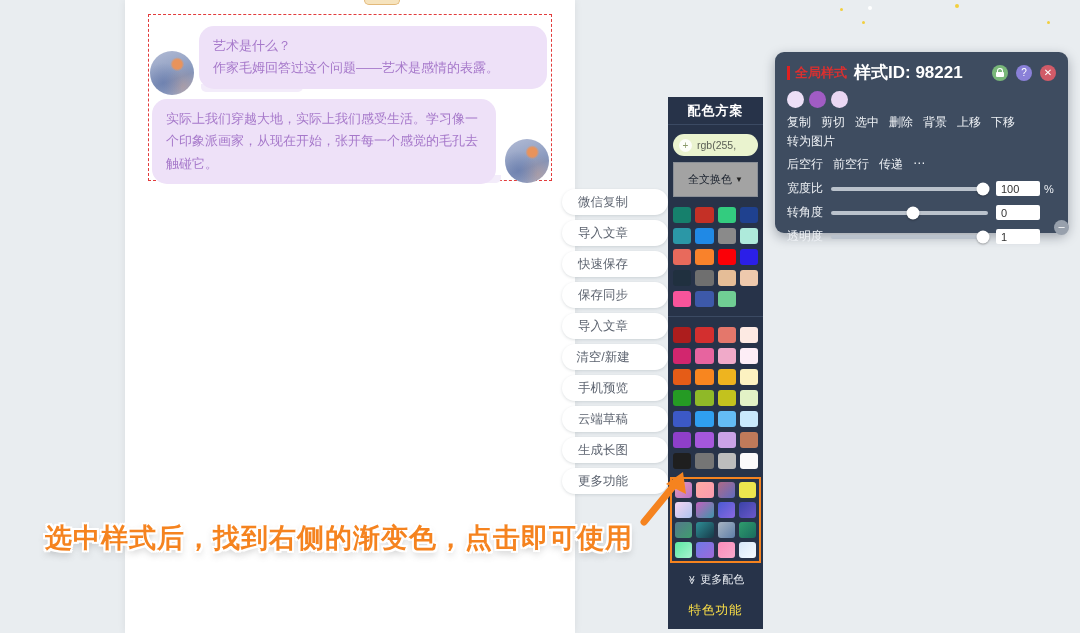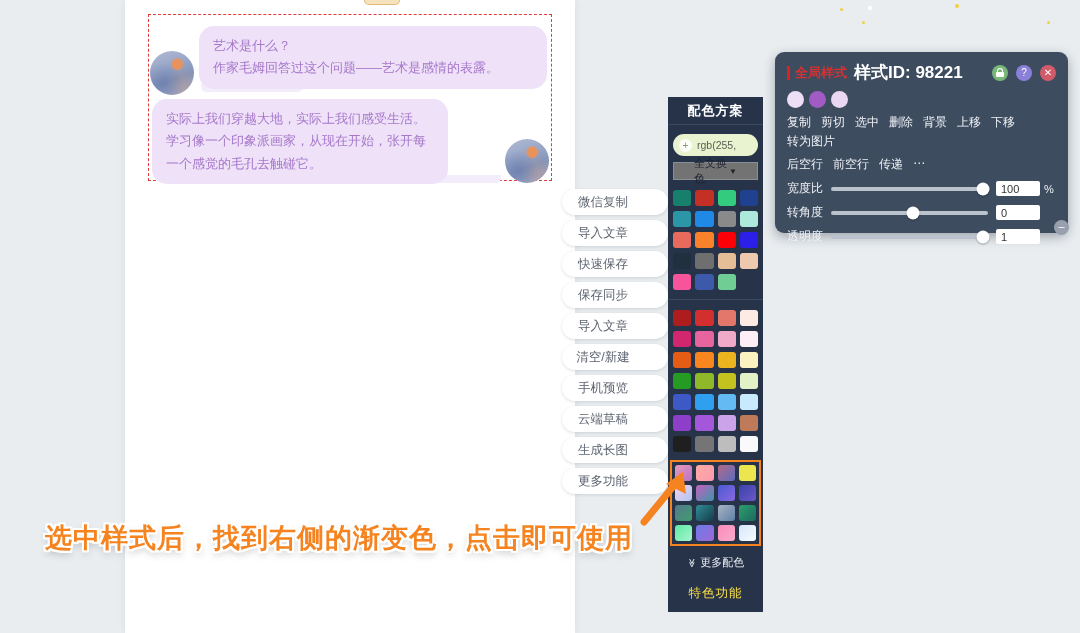--- a/index.html
+++ b/index.html
@@ -20,21 +20,21 @@
   .spark { position:absolute; border-radius:50%; background:#f2cf3e; }
 
   
   .sheet { position:absolute; left:125px; top:0; width:450px; height:633px; background:#ffffff; box-shadow:0 0 8px rgba(0,0,0,.07); }
   .top-tab { position:absolute; left:364px; top:0; width:36px; height:5px; background:#f6e3bd; border:1px solid #e3b97a; border-top:none; border-radius:0 0 7px 7px; }
 
   
   .selection { position:absolute; left:148px; top:14px; width:404px; height:167px; border:1px dashed #e23b3b; }
   .bubble { position:absolute; background:#eee1f8; border-radius:15px; color:#a678ca; font-size:13px; line-height:1.72; padding:9px 14px; z-index:2; }
   .bubble1 { left:50px; top:11px; width:348px; }
-  .bubble2 { left:3px; top:84px; width:296px; }
+  .bubble2 { left:3px; top:84px; width:344px; }
   .tail { position:absolute; background:#f3ecfa; border-radius:0 0 5px 5px; height:8px; z-index:1; }
   .tail1 { left:52px; top:69px; width:102px; }
   .tail2 { left:212px; top:160px; width:140px; }
   .avatar { position:absolute; width:44px; height:44px; border-radius:50%; z-index:3;
     background:
       radial-gradient(circle at 62% 30%, #e8935c 0%, #e8935c 11%, rgba(232,147,92,0) 17%),
       radial-gradient(circle at 30% 72%, rgba(96,116,168,.55), transparent 45%),
       radial-gradient(circle at 75% 80%, rgba(210,150,120,.35), transparent 40%),
       linear-gradient(160deg,#b3bcd6 0%,#97a5c6 38%,#8294ba 62%,#a3aecb 100%);
   }
@@ -46,21 +46,21 @@
   .pill { width:106px; height:26px; margin-bottom:5px; background:#ffffff; border-radius:14px;
     box-shadow:0 1px 3px rgba(120,130,140,.25); color:#5d6470; font-size:12.5px;
     display:flex; align-items:center; justify-content:center; padding-right:24px; cursor:pointer; }
 
   
   .color-panel { position:absolute; left:668px; top:97px; width:95px; background:#273349; padding-bottom:10px; color:#fff; }
   .panel-title { height:28px; display:flex; align-items:center; justify-content:center; font-size:13px; font-weight:bold; letter-spacing:1px; border-bottom:1px solid #3b4a63; }
   .rgb-pill { margin:9px 5px 6px; height:22px; background:#eaf3cf; border-radius:11px; display:flex; align-items:center; padding:0 6px; cursor:pointer; }
   .rgb-pill .plus { width:13px; height:13px; border-radius:50%; background:rgba(255,255,255,.85); color:#8a9a6a; font-size:10px; line-height:13px; text-align:center; margin-right:5px; flex:none; }
   .rgb-pill .rgb-text { color:#5a5f55; font-size:10.5px; white-space:nowrap; overflow:hidden; }
-  .mode-select { margin:0 5px; height:18px; background:#737373; border:1px solid #8a8f96; display:flex; align-items:center; justify-content:space-between; padding:0 20px; color:#1d2430; font-size:11px; cursor:pointer; }
+  .mode-select { margin:0 5px; height:35px; background:#a3a3a3; border:1px solid #8a8f96; display:flex; align-items:center; justify-content:space-between; padding:0 14px; color:#1d2430; font-size:11px; cursor:pointer; }
   .mode-select .arrow { font-size:8px; color:#222; }
   .grid { display:grid; grid-template-columns:repeat(4,1fr); gap:5px 4px; margin:10px 5px 0; }
   .sw { height:16px; border-radius:3px; cursor:pointer; }
   .divider { height:1px; background:#3b4a63; margin:9px 0 0; }
   .gradient-box { border:2px solid #f5831f; margin:8px 2px 0; padding:3px; }
   .gradient-box .grid { margin:0; gap:4px; }
   .more-colors { display:flex; align-items:center; justify-content:center; gap:4px; margin-top:9px; font-size:11px; color:#e8ecf2; cursor:pointer; }
   .more-colors .chev { display:inline-block; transform:rotate(90deg); font-size:9px; }
   .feature-title { margin-top:15px; text-align:center; font-size:12.5px; letter-spacing:1px; color:#fde047; }
 

